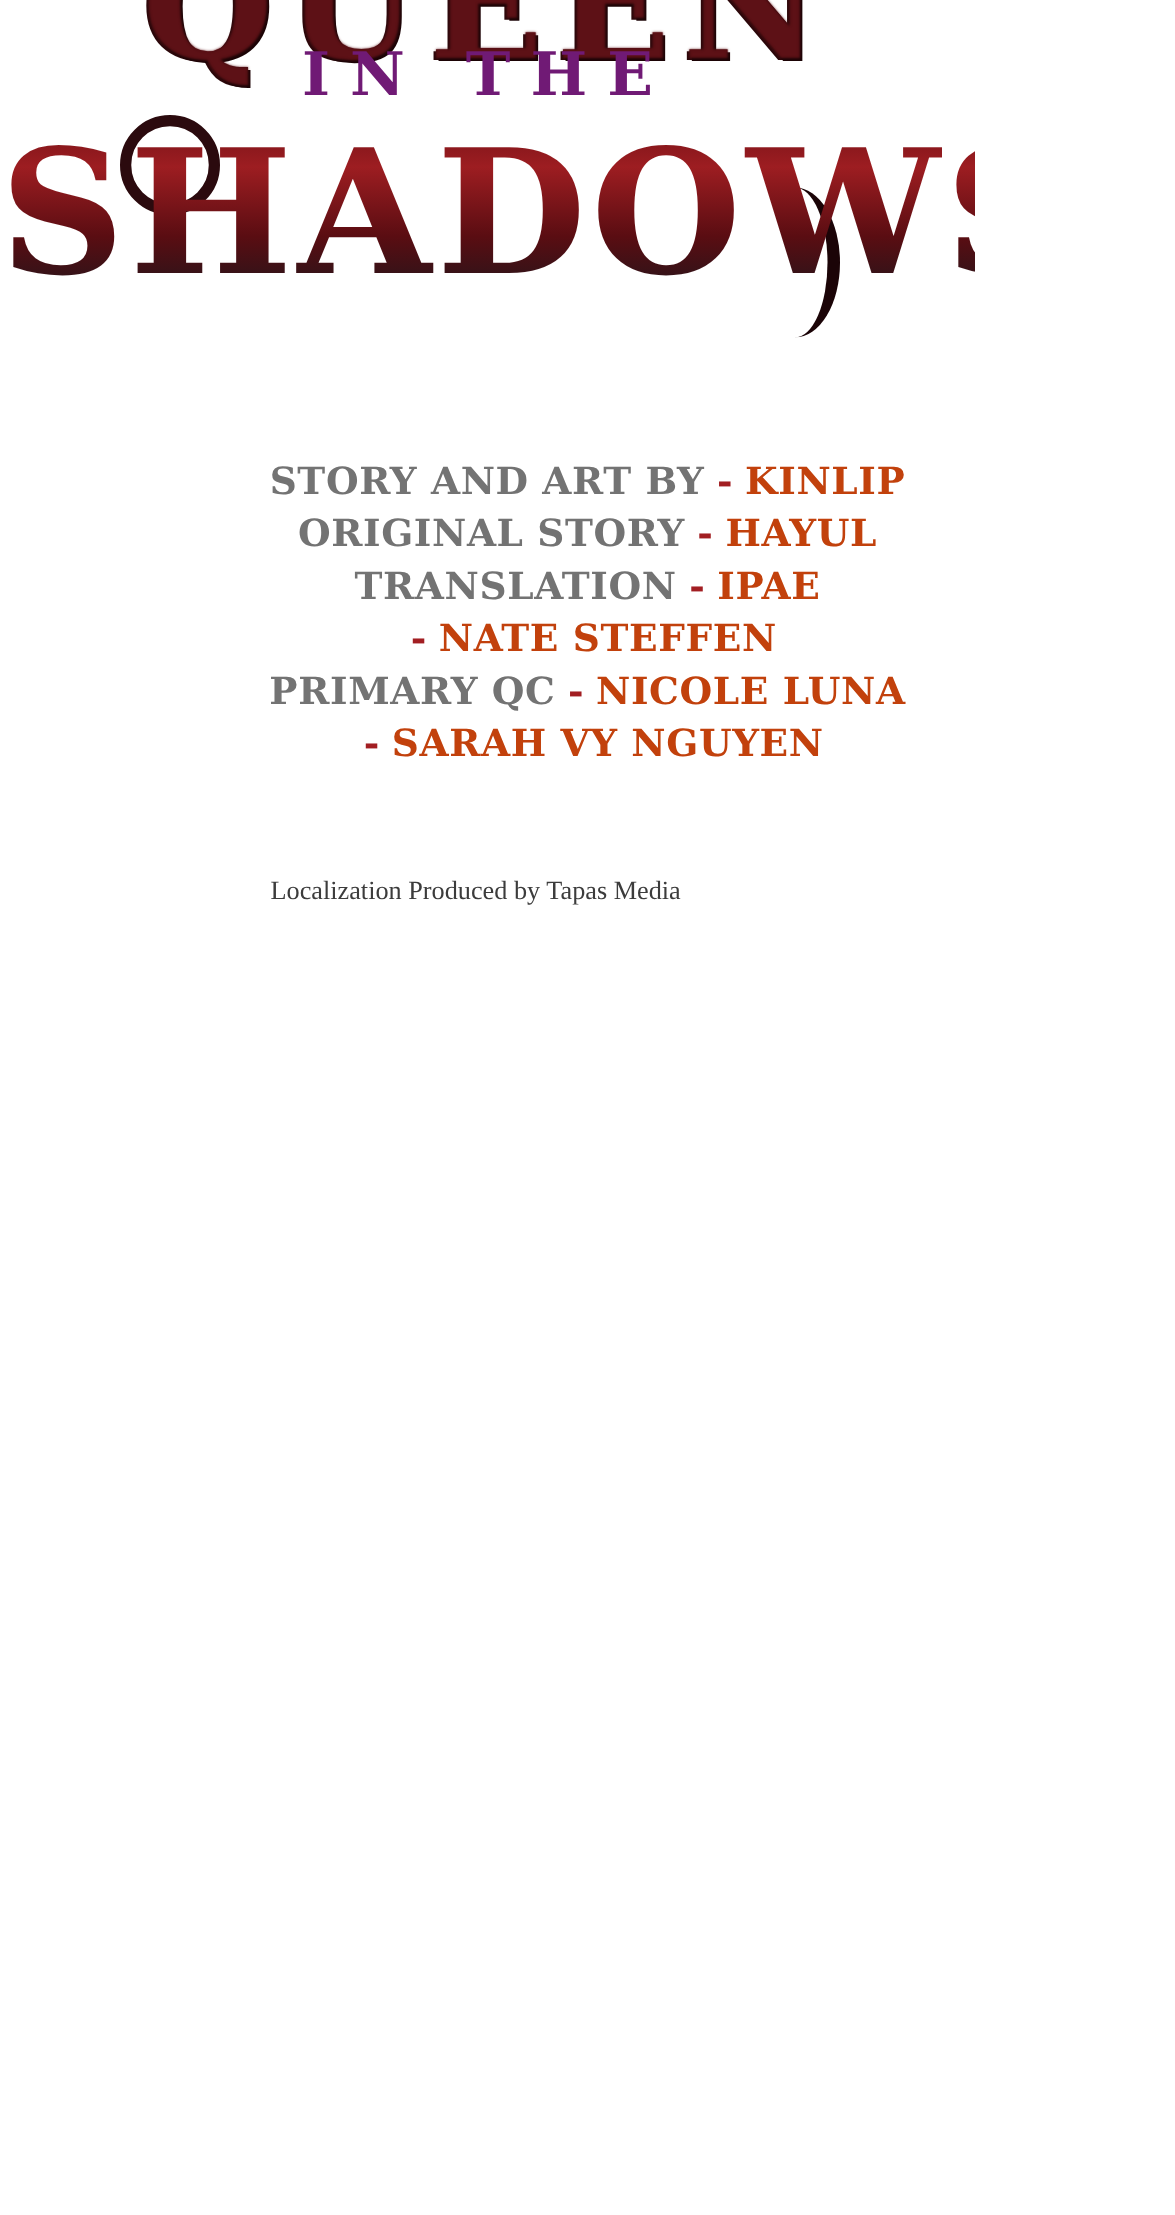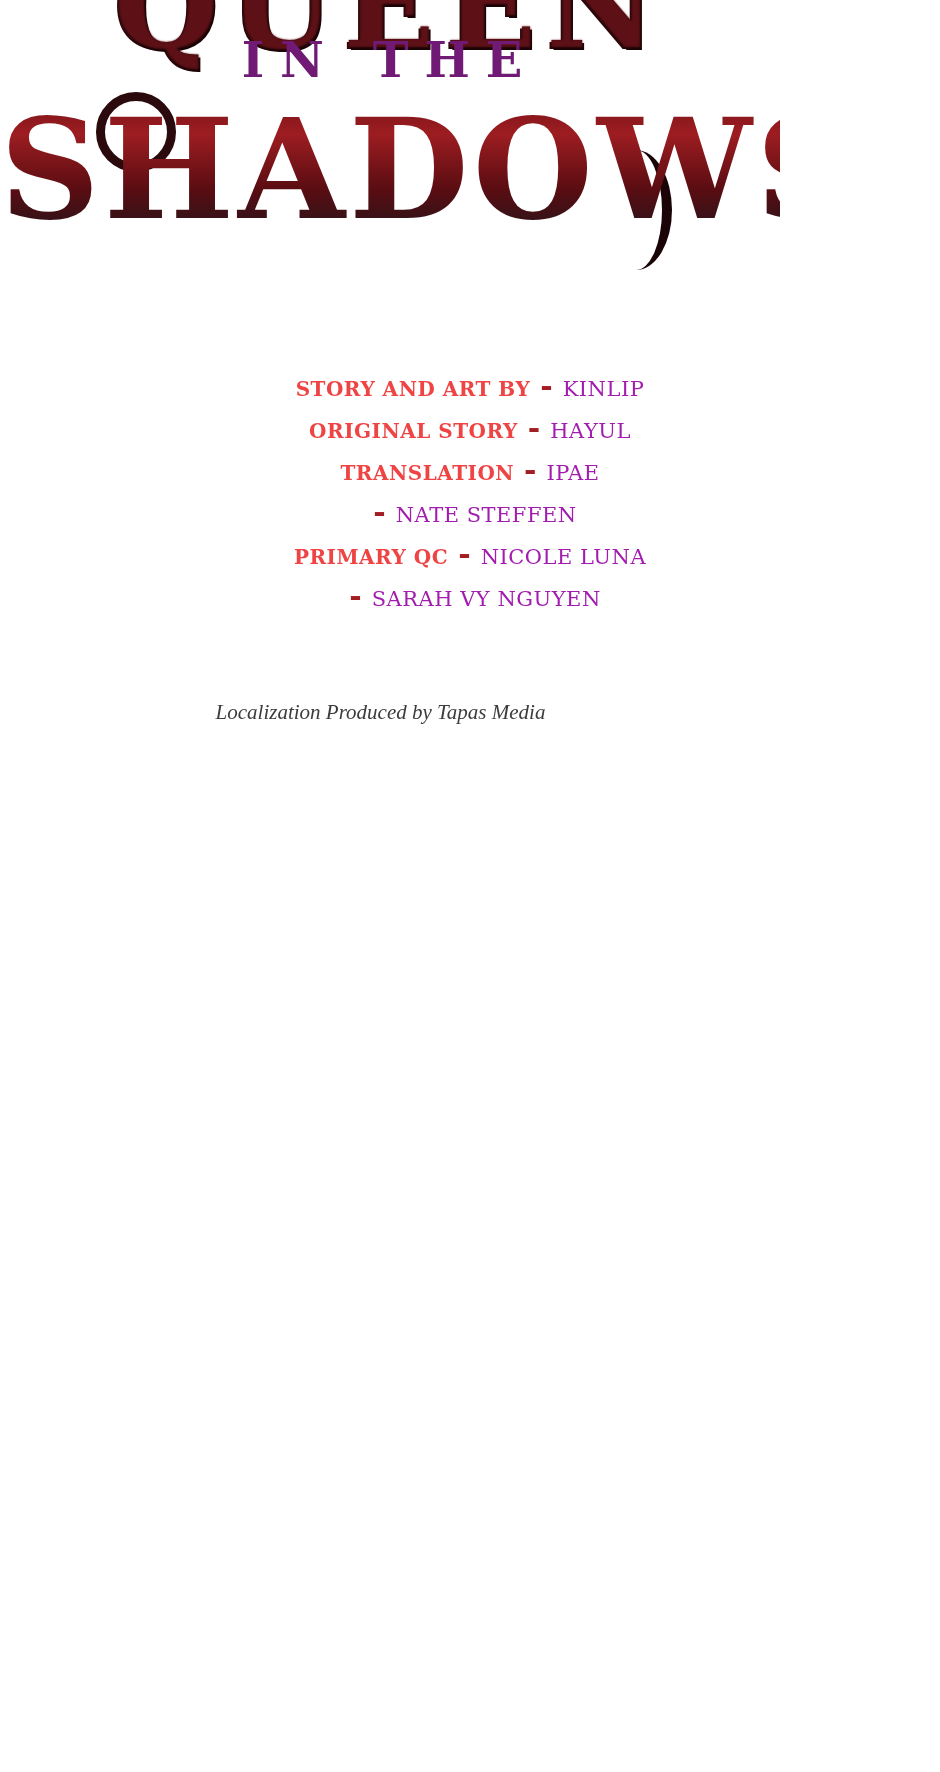--- a/index.html
+++ b/index.html
@@ -95,50 +95,49 @@
     width: 940px;
   }
   .credit-row {
     display: flex;
     justify-content: center;
     align-items: baseline;
     margin-bottom: 7px;
     font-family: "DejaVu Serif", serif;
   }
   .credit-role {
-    font-size: 20px;
+    font-size: 30px;
     font-weight: 700;
-    color: #ef4444;
+    color: #737373;
     letter-spacing: 0.5px;
     text-transform: uppercase;
   }
   .credit-dash {
     font-size: 30px;
     font-weight: 700;
     color: #a21e22;
     margin: 0 10px;
   }
   .credit-name {
-    font-size: 21px;
-    font-weight: 400;
-    color: #a21caf;
+    font-size: 30px;
+    font-weight: 700;
+    color: #c2410c;
     letter-spacing: 0.5px;
     text-transform: uppercase;
   }
 
   #localization {
     position: absolute;
     top: 700px;
     left: 0;
     width: 761px;
     text-align: center;
     font-family: "Liberation Serif", serif;
     font-size: 21px;
     color: #3c3c3c;
-    font-style: italic;
   }
 </style>
 </head>
 <body>
 
 <div id="title-art">
   <div class="flourish" id="flourish-left"></div>
   <div class="flourish" id="flourish-right"></div>
   <div class="title-line" id="title-line-1">QUEEN</div>
   <div class="title-line" id="title-line-2">IN THE</div>

